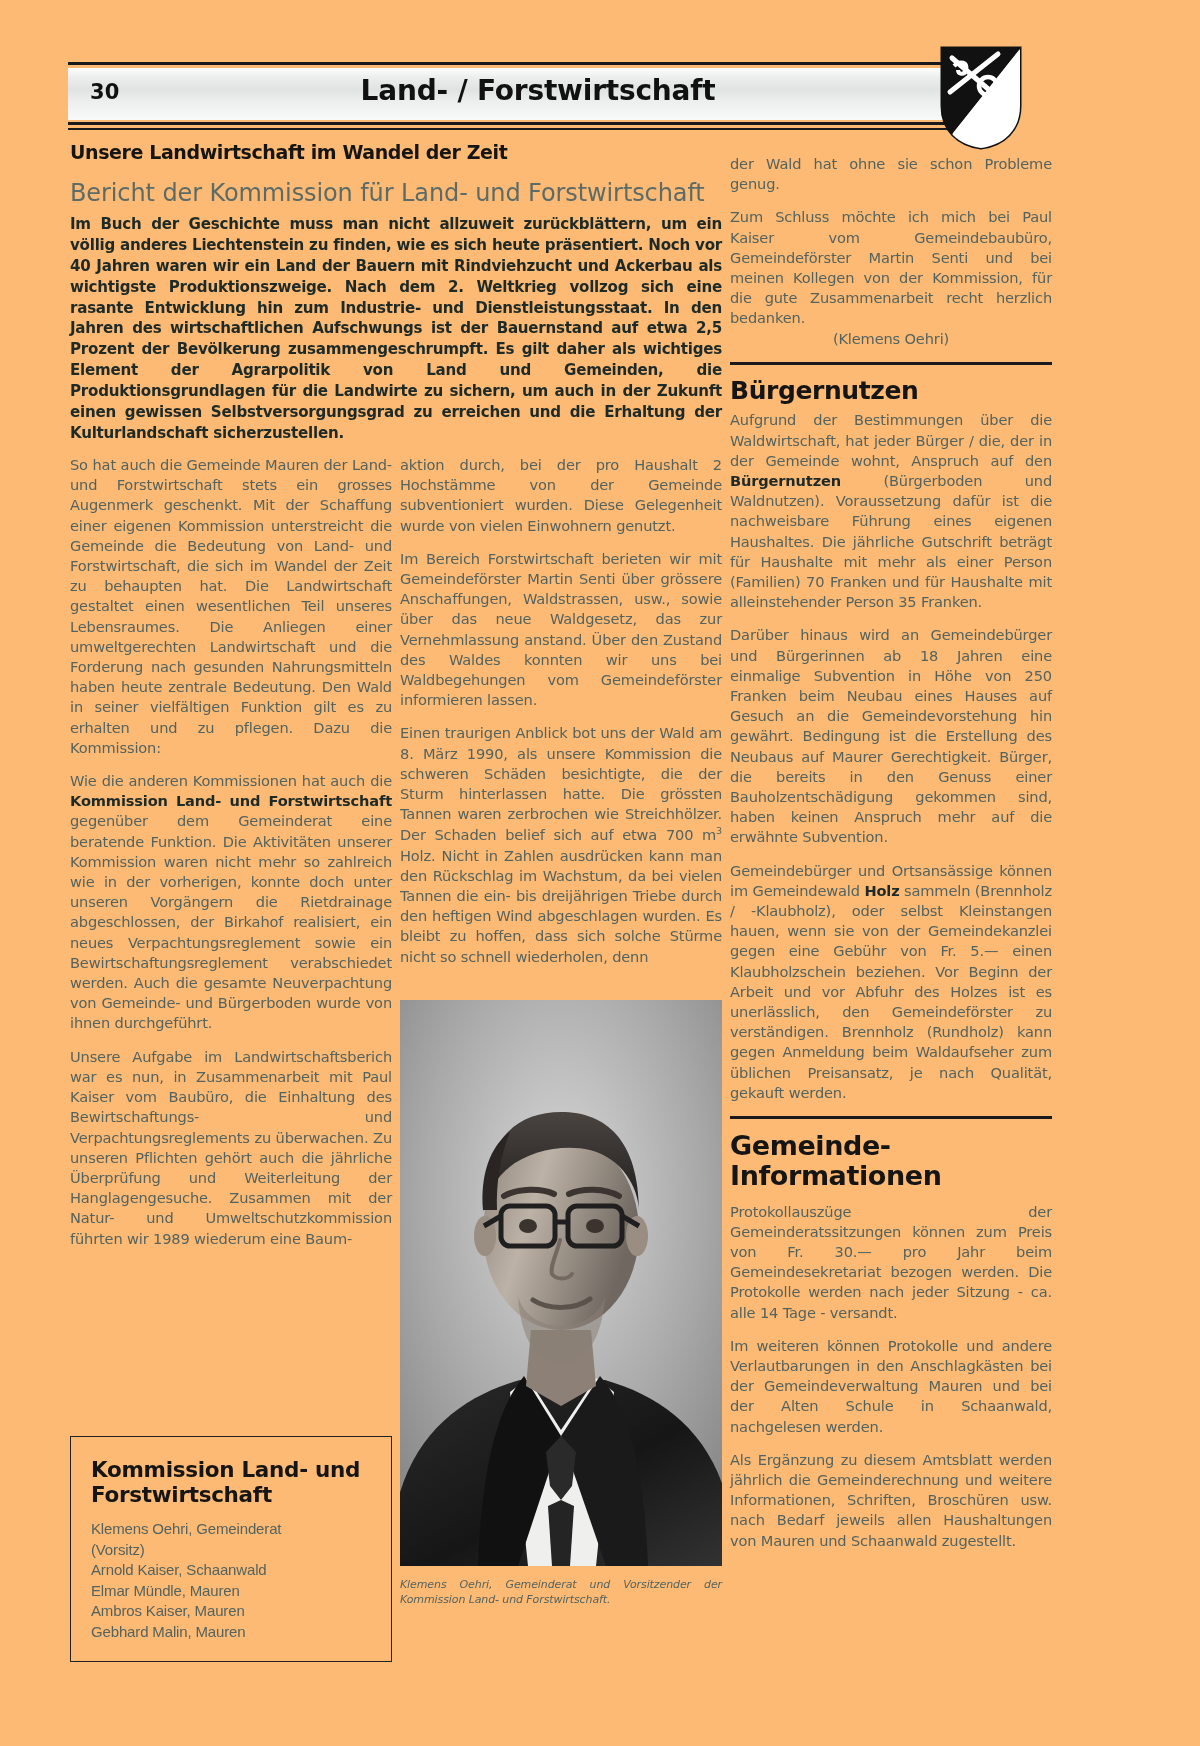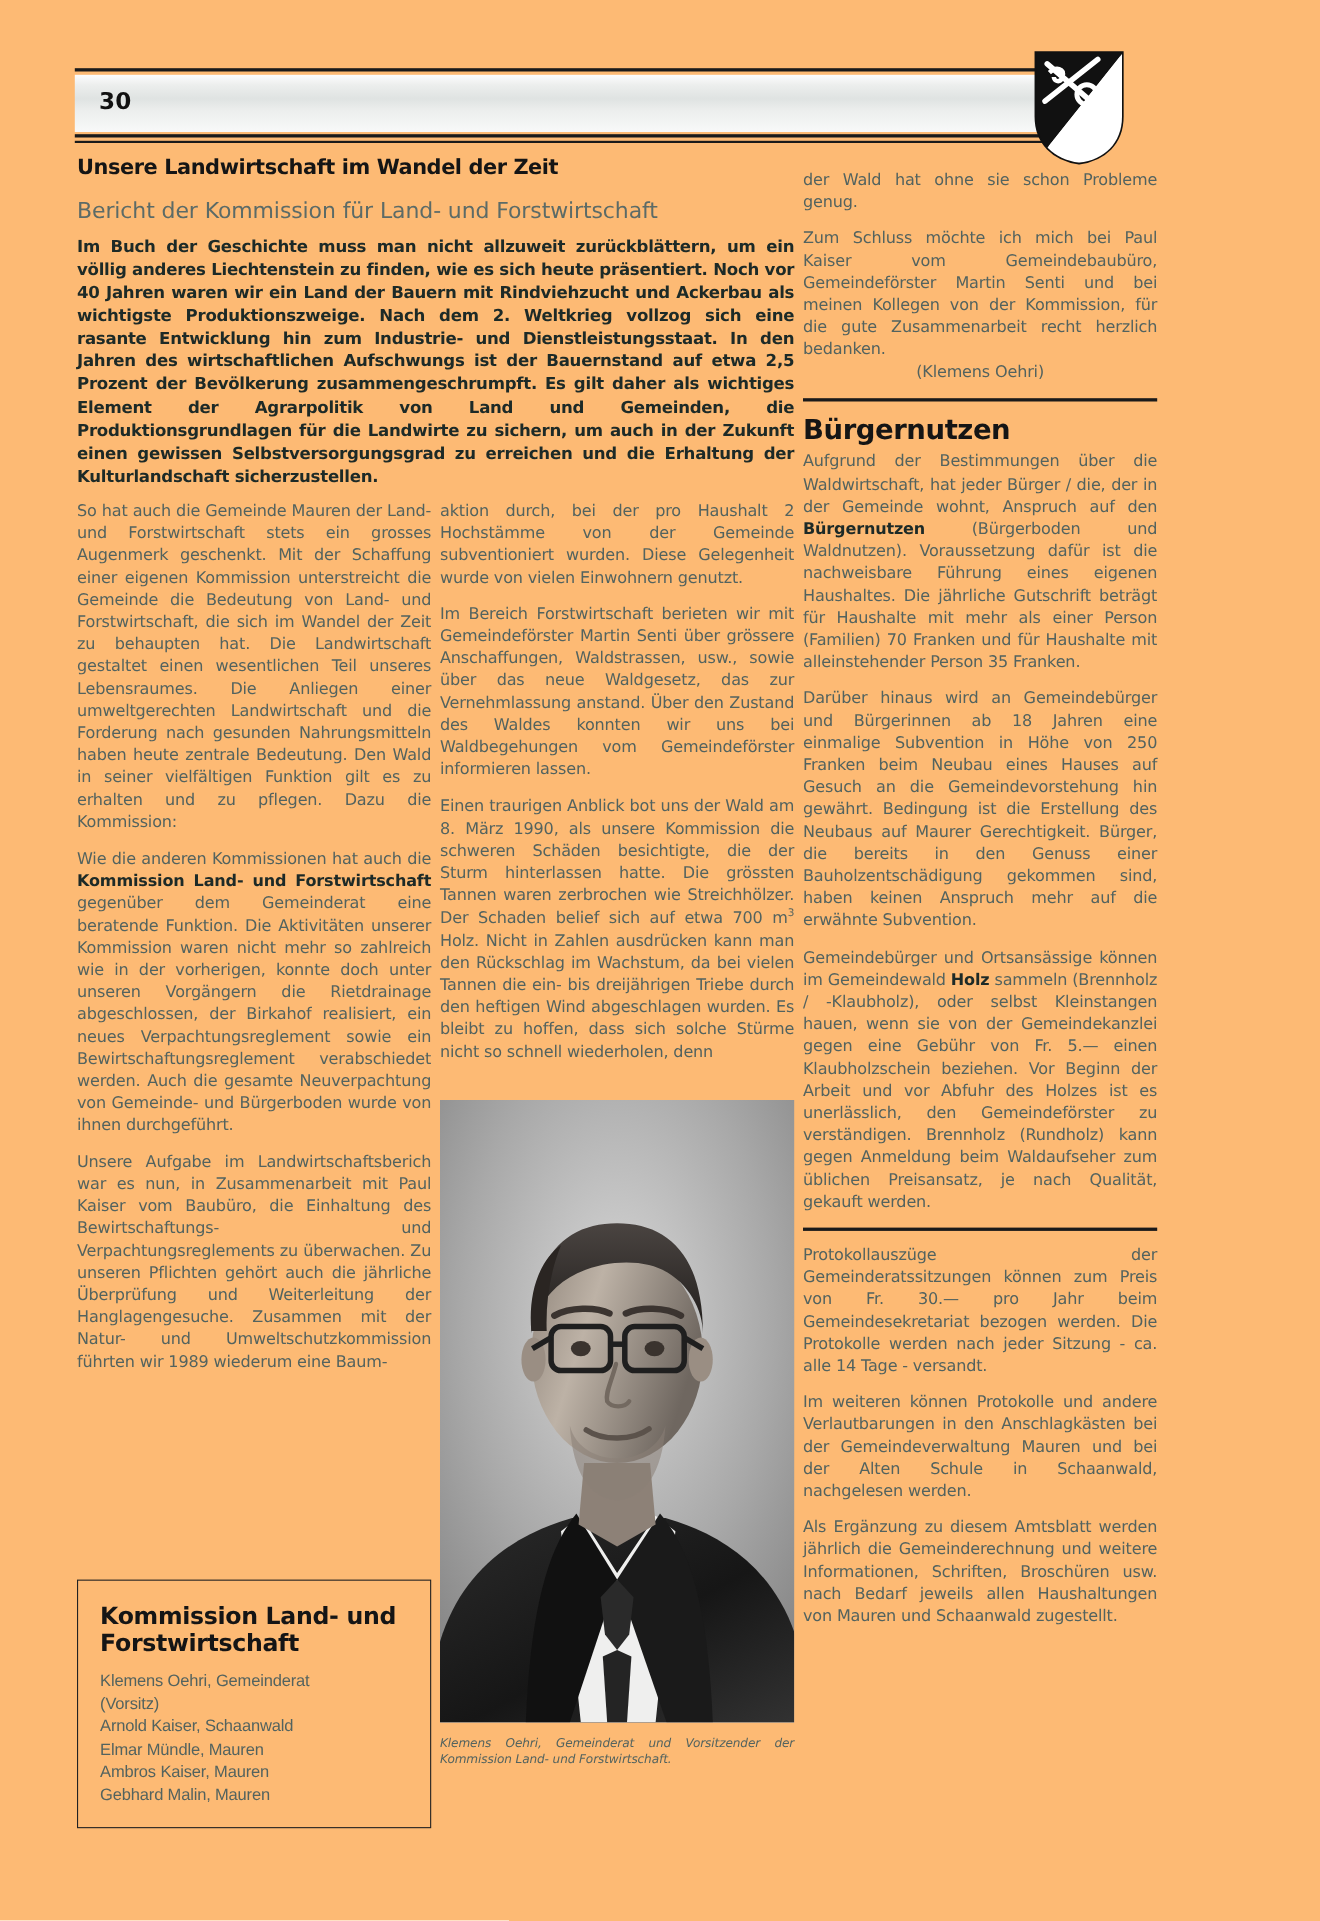--- a/index.html
+++ b/index.html
@@ -58,21 +58,21 @@
   
   .bigtitle{
     position:absolute;left:70px;top:143px;width:652px;
     font-family:"DejaVu Sans", sans-serif;
     font-weight:bold;font-size:19px;color:#151515;
     letter-spacing:-0.4px;line-height:1.05;
   }
   .subtitle{
     position:absolute;left:70px;top:180px;width:652px;
     font-family:"DejaVu Sans", sans-serif;
-    font-weight:normal;font-size:20px;color:#5c6b67;
+    font-weight:normal;font-size:24px;color:#5c6b67;
     letter-spacing:-0.1px;line-height:1.15;
   }
   .lead{
     position:absolute;left:70px;top:214px;width:652px;
     font-family:"DejaVu Sans", sans-serif;
     font-weight:bold;font-size:15.1px;color:#1d2a27;
     line-height:1.385;text-align:justify;
     letter-spacing:-0.25px;
   }
 
@@ -137,20 +137,21 @@
 </style>
 </head>
 <body>
 
 <div class="page">
 
   <div class="header">
     <div class="hdr-rule-top"></div>
     <div class="hdr-band"></div>
     <div class="hdr-pageno">30</div>
+    <div class="hdr-title">Land- / Forstwirtschaft</div>
     <div class="hdr-rule-bot1"></div>
     <div class="hdr-rule-bot2"></div>
 
     <div class="crest">
       <svg width="86" height="108" viewBox="0 0 86 108" xmlns="http://www.w3.org/2000/svg">
         <defs>
           <clipPath id="shieldclip">
             <path d="M4,4 H82 V62 C82,86 66,101 43,104 C20,101 4,86 4,62 Z"></path>
           </clipPath>
         </defs>
@@ -271,18 +272,19 @@
     <p class="body">der Wald hat ohne sie schon Probleme genug.</p>
     <p class="body"><span>Zum Schluss möchte ich mich bei Paul Kaiser vom Gemeindebaubüro, Gemeindeförster Martin Senti und bei meinen Kollegen von der Kommission, für die gute Zusammenarbeit recht herzlich bedanken.</span><span class="signoff">(Klemens Oehri)</span></p>
 
     <div class="secrule"></div>
     <h2 class="sect">Bürgernutzen</h2>
     <p class="body"><span>Aufgrund der Bestimmungen über die Waldwirtschaft, hat jeder Bürger / die, der in der Gemeinde wohnt, Anspruch auf den </span><b>Bürgernutzen</b><span> (Bürgerboden und Waldnutzen). Voraussetzung dafür ist die nachweisbare Führung eines eigenen Haushaltes. Die jährliche Gutschrift beträgt für Haushalte mit mehr als einer Person (Familien) 70 Franken und für Haushalte mit alleinstehender Person 35 Franken.</span></p>
     <p class="body">Darüber hinaus wird an Gemeindebürger und Bürgerinnen ab 18 Jahren eine einmalige Subvention in Höhe von 250 Franken beim Neubau eines Hauses auf Gesuch an die Gemeindevorstehung hin gewährt. Bedingung ist die Erstellung des Neubaus auf Maurer Gerechtigkeit. Bürger, die bereits in den Genuss einer Bauholzentschädigung gekommen sind, haben keinen Anspruch mehr auf die erwähnte Subvention.</p>
     <p class="body"><span>Gemeindebürger und Ortsansässige können im Gemeindewald </span><b>Holz</b><span> sammeln (Brennholz / -Klaubholz), oder selbst Kleinstangen hauen, wenn sie von der Gemeindekanzlei gegen eine Gebühr von Fr. 5.— einen Klaubholzschein beziehen. Vor Beginn der Arbeit und vor Abfuhr des Holzes ist es unerlässlich, den Gemeindeförster zu verständigen. Brennholz (Rundholz) kann gegen Anmeldung beim Waldaufseher zum üblichen Preisansatz, je nach Qualität, gekauft werden.</span></p>
 
     <div class="secrule"></div>
+    <h2 class="sect two"><span>Gemeinde-</span><br><span>Informationen</span></h2>
     <p class="body">Protokollauszüge der Gemeinderatssitzungen können zum Preis von Fr. 30.— pro Jahr beim Gemeindesekretariat bezogen werden. Die Protokolle werden nach jeder Sitzung - ca. alle 14 Tage - versandt.</p>
     <p class="body">Im weiteren können Protokolle und andere Verlautbarungen in den Anschlagkästen bei der Gemeindeverwaltung Mauren und bei der Alten Schule in Schaanwald, nachgelesen werden.</p>
     <p class="body">Als Ergänzung zu diesem Amtsblatt werden jährlich die Gemeinderechnung und weitere Informationen, Schriften, Broschüren usw. nach Bedarf jeweils allen Haushaltungen von Mauren und Schaanwald zugestellt.</p>
   </div>
 
 </div>
 
 </body></html>

